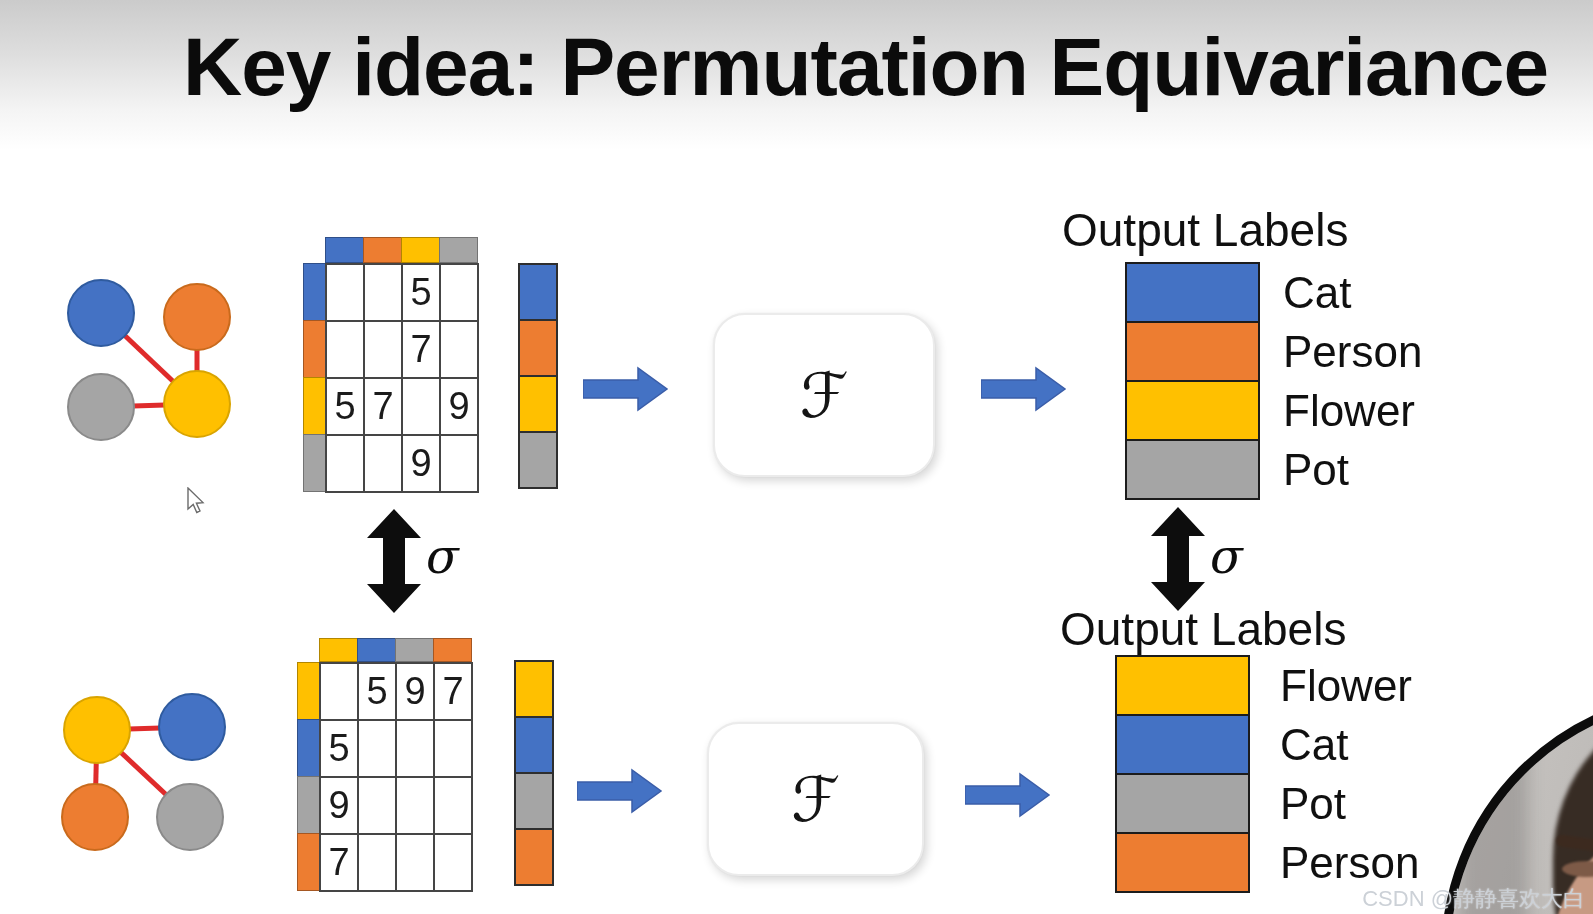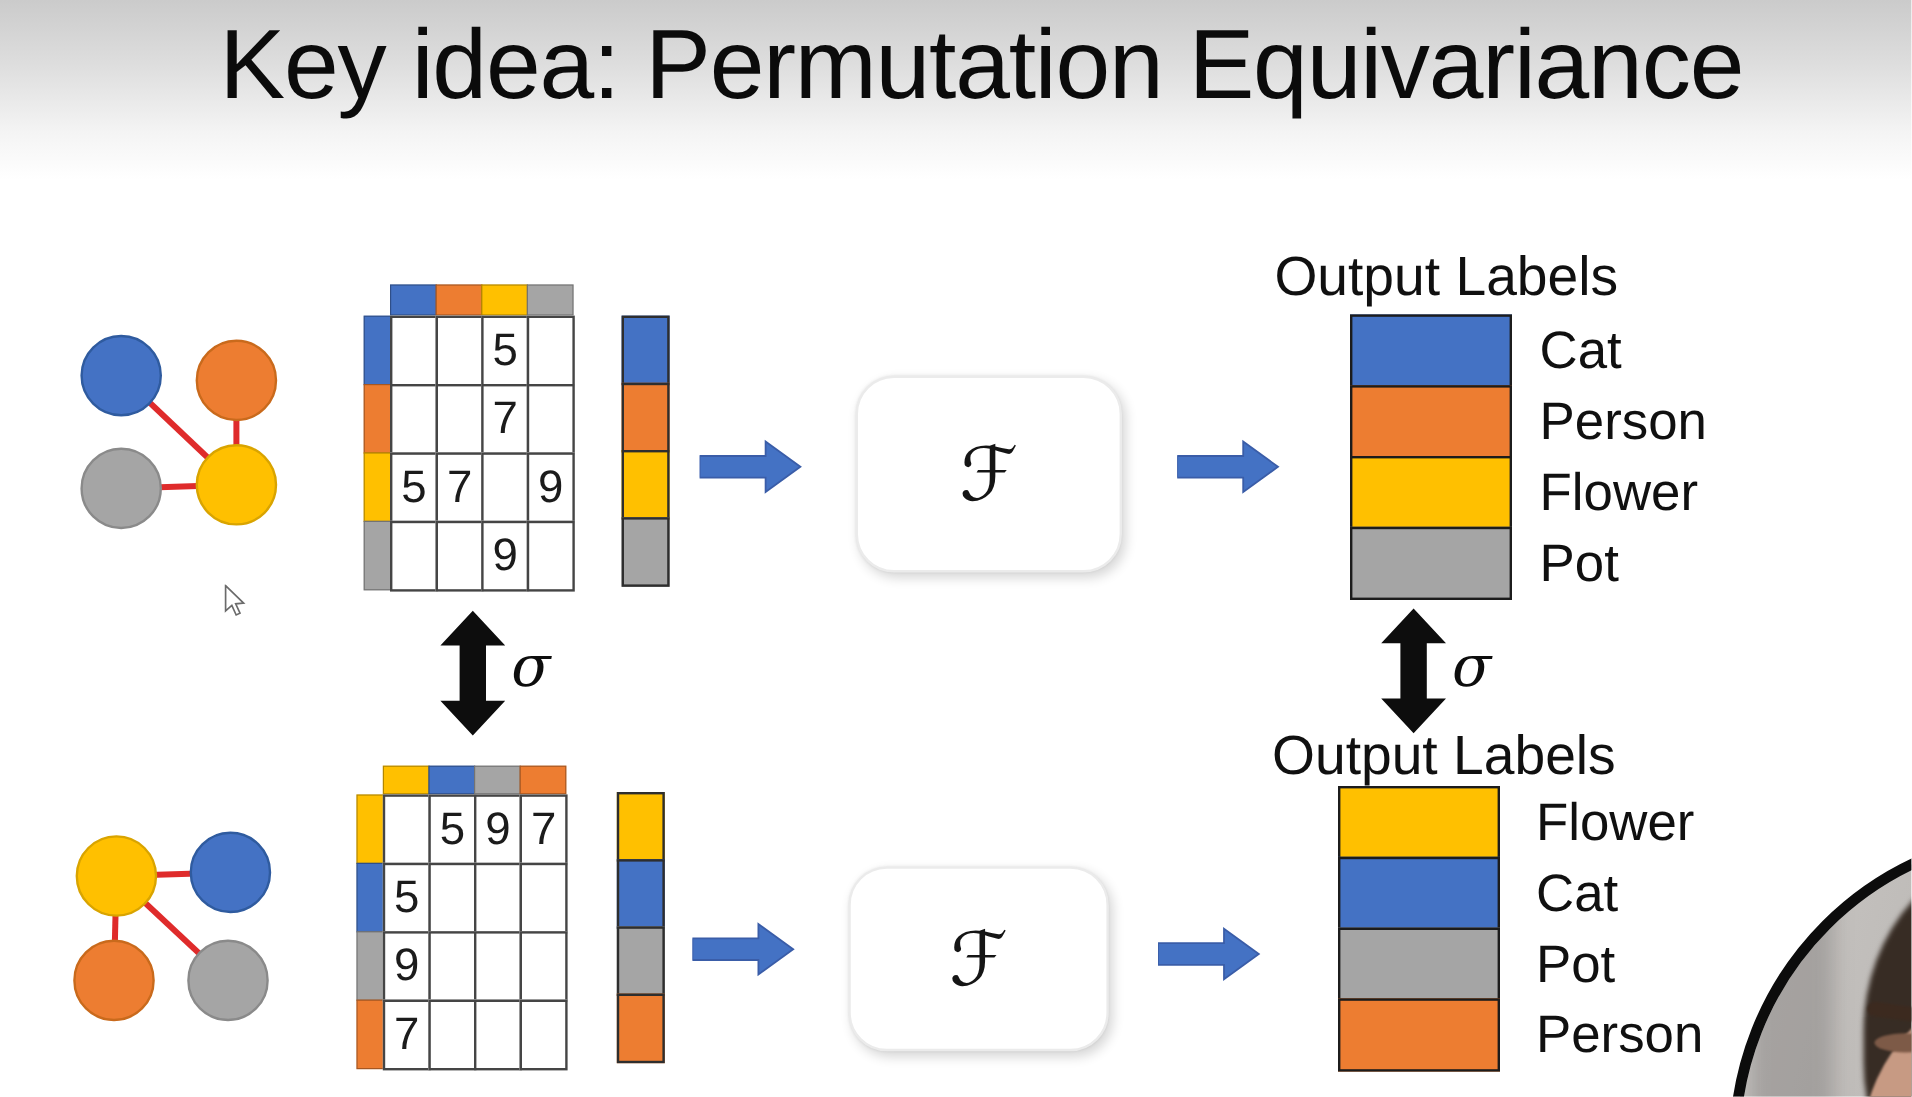--- a/index.html
+++ b/index.html
@@ -2,22 +2,22 @@
 <html><head>
 <meta charset="utf-8">
 <style>
   html,body{margin:0;padding:0;}
   .stage{
     position:relative;width:1593px;height:914px;overflow:hidden;
     background:linear-gradient(180deg,#cbcbcb 0px,#dedede 55px,#f4f4f4 110px,#ffffff 150px,#ffffff 100%);
     font-family:"Liberation Sans",sans-serif;
   }
   .title{
-    position:absolute;left:183px;top:8px;font-size:82px;color:#0b0b0b;
-    letter-spacing:-1px;white-space:nowrap;
+    position:absolute;left:183px;top:20px;font-size:82px;color:#0b0b0b;
+    letter-spacing:-1px;white-space:nowrap;font-weight:bold;
   }
   .abs{position:absolute;}
   .cell{
     position:absolute;background:#fff;border:2px solid #454545;box-sizing:border-box;
     display:flex;align-items:center;justify-content:center;
     font-size:38px;color:#1b1b1b;
   }
   .hcell{position:absolute;box-sizing:border-box;border:1px solid rgba(0,0,0,.3);}
   .vcell{position:absolute;box-sizing:border-box;border:2px solid #2e2e2e;}
   .fbox{
@@ -185,18 +185,19 @@
     </div>
 
   <div class="webcam">
     <div style="position:absolute;left:8px;top:30px;width:70px;height:420px;background:rgba(92,90,88,.30);filter:blur(8px);"></div>
     <div style="position:absolute;left:103px;top:6px;width:305px;height:335px;background:#372c24;border-radius:46%;filter:blur(2px);"></div>
     <div style="position:absolute;left:100px;top:128px;width:245px;height:305px;background:#c79a83;border-radius:48%;transform:rotate(-4deg);filter:blur(1px);"></div>
     <div style="position:absolute;left:106px;top:140px;width:72px;height:12px;background:#3c2a1f;border-radius:6px;transform:rotate(8deg);filter:blur(1px);"></div>
     <div style="position:absolute;left:112px;top:162px;width:52px;height:16px;background:#7d5a47;border-radius:50%;filter:blur(1px);"></div>
   </div>
 
+  <div class="watermark">CSDN @静静喜欢大白</div>
 
   <svg class="abs" style="left:186px;top:487px;" width="22" height="30">
     <path d="M2,1 L2,22 L7.2,17.5 L10.8,25.5 L14,24 L10.4,16.2 L17,15.6 Z" fill="#ffffff" stroke="#6b6b6b" stroke-width="1.4"></path>
   </svg>
 
 </div>
 
 </body></html>

